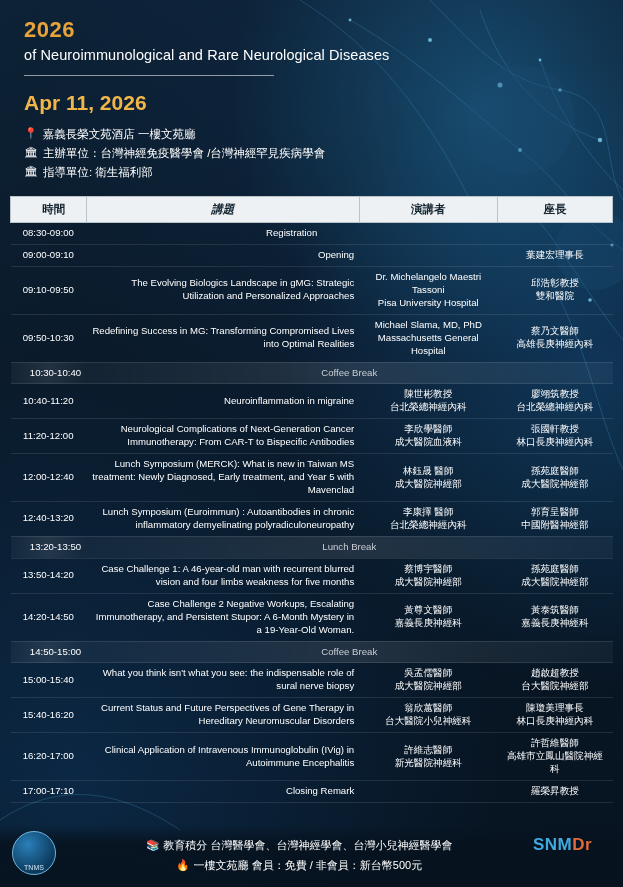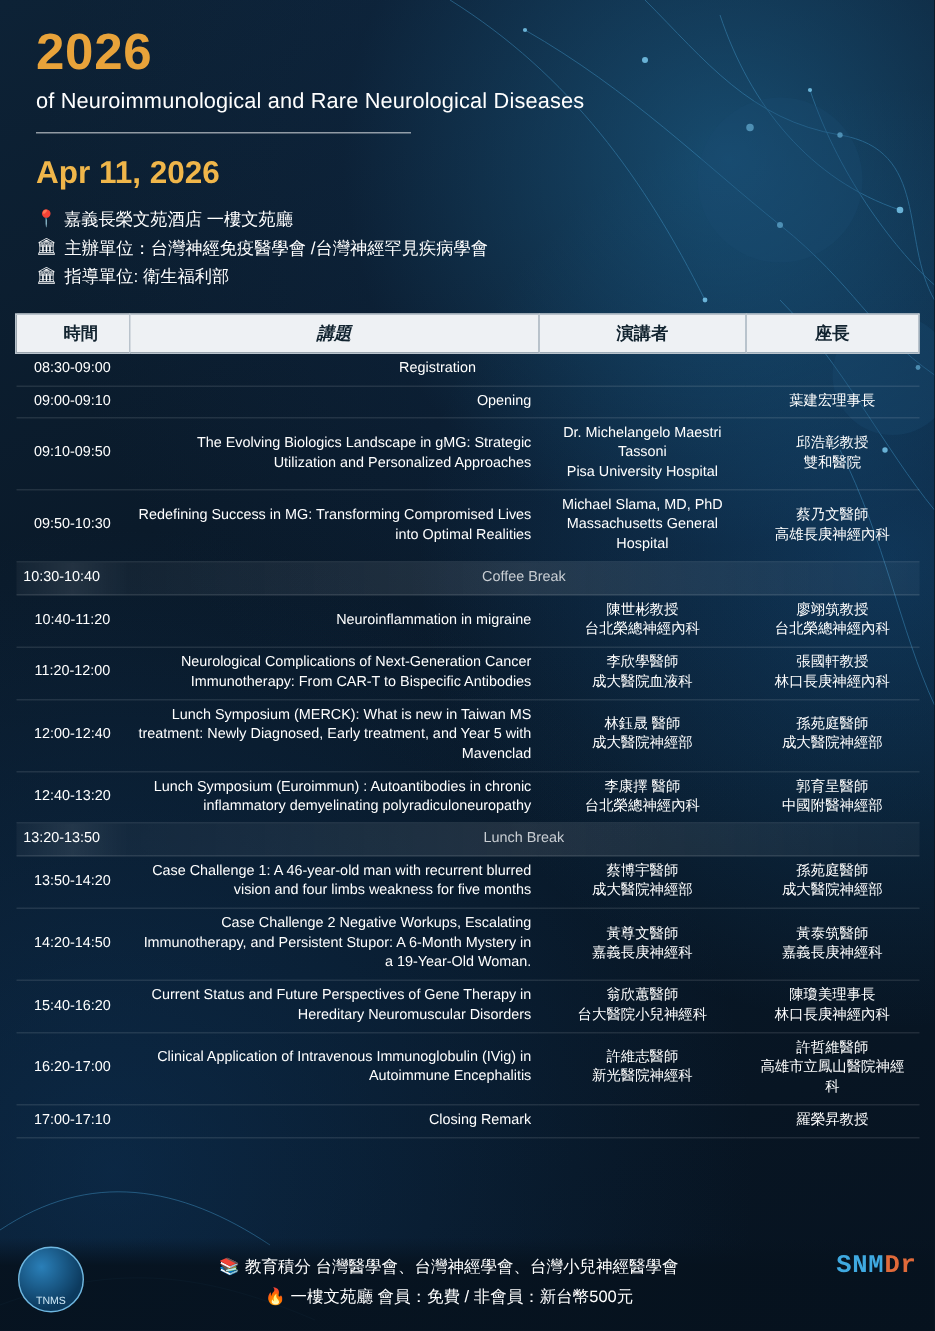--- a/index.html
+++ b/index.html
@@ -23,21 +23,21 @@
       radial-gradient(circle at 12% 88%, rgba(20,80,140,0.30) 0%, rgba(0,0,0,0) 45%),
       linear-gradient(160deg, #0d2236 0%, #0a1a2a 35%, #081726 65%, #071320 100%);
     overflow: hidden;
   }
   
   .decor { position: absolute; inset: 0; pointer-events: none; }
   .decor svg { width: 100%; height: 100%; display: block; }
 
   .header { position: relative; padding: 18px 24px 0 24px; }
   .year {
-    font-size: 34px; font-weight: bold; color: #e8a33a; letter-spacing: 0.5px;
+    font-size: 22px; font-weight: bold; color: #e8a33a; letter-spacing: 0.5px;
     line-height: 1.05;
   }
   .title-main {
     font-size: 25px; font-weight: bold; color: #f0b64a; margin-top: 7px; line-height: 1.1;
   }
   .title-sub {
     font-size: 14.5px; color: #ffffff; margin-top: 6px; letter-spacing: 0.1px;
   }
   .rule {
     width: 250px; height: 1px; background: rgba(255,255,255,0.55); margin: 12px 0 0 0;
@@ -79,36 +79,36 @@
   td.speaker { text-align: center; }
   td.chair { text-align: center; }
 
   tr.break td {
     text-align: center;
     color: #c9ced3;
     font-size: 9.6px;
     background: linear-gradient(90deg, rgba(255,255,255,0.04), rgba(255,255,255,0.10), rgba(255,255,255,0.04));
     padding: 4px 5px;
   }
-  tr.break td.time { color: #ffffff; text-align: left; }
+  tr.break td.time { color: #ffffff; text-align: right; }
 
   
   .footer {
     position: absolute;
     left: 0; right: 0; bottom: 0;
     height: 62px;
     background: linear-gradient(180deg, rgba(8,22,36,0.0), rgba(6,18,30,0.9) 30%);
     display: flex;
     align-items: center;
     padding: 16px 12px;
   }
   .footer-center { flex: 1; text-align: center; font-size: 11px; line-height: 1.8; }
   .footer-center .row { display: block; }
   .logo-left { width: 54px; height: 50px; position: relative; }
-  .logo-right { width: 78px; height: 42px; position: relative; text-align: right; font-family: Liberation Mono, monospace; }
+  .logo-right { width: 78px; height: 42px; position: relative; text-align: left; }
   .tnms-circle {
     width: 44px; height: 44px; border-radius: 50%;
     background: radial-gradient(circle at 35% 30%, #2a7fb8, #0c3a5e 70%);
     border: 1px solid #6fb7e0;
     display: flex; align-items: flex-end; justify-content: center;
     font-size: 7px; color: #cfe9f7; padding-bottom: 3px;
   }
   .snm {
     font-size: 17px; font-weight: bold; color: #3fa9e0; letter-spacing: 0.5px;
   }
@@ -243,20 +243,30 @@
             <td class="topic">Case Challenge 1: A 46-year-old man with recurrent blurred vision and four limbs weakness for five months</td>
             <td class="speaker">蔡博宇醫師<br>成大醫院神經部</td>
             <td class="chair">孫苑庭醫師<br>成大醫院神經部</td>
           </tr>
           <tr>
             <td class="time">14:20-14:50</td>
             <td class="topic">Case Challenge 2 Negative Workups, Escalating Immunotherapy, and Persistent Stupor: A 6-Month Mystery in a 19-Year-Old Woman.</td>
             <td class="speaker">黃尊文醫師<br>嘉義長庚神經科</td>
             <td class="chair">黃泰筑醫師<br>嘉義長庚神經科</td>
           </tr>
+          <tr class="break">
+            <td class="time">14:50-15:00</td>
+            <td colspan="3">Coffee Break</td>
+          </tr>
+          <tr>
+            <td class="time">15:00-15:40</td>
+            <td class="topic">What you think isn't what you see: the indispensable role of sural nerve biopsy</td>
+            <td class="speaker">吳孟儒醫師<br>成大醫院神經部</td>
+            <td class="chair">趙啟超教授<br>台大醫院神經部</td>
+          </tr>
           <tr>
             <td class="time">15:40-16:20</td>
             <td class="topic">Current Status and Future Perspectives of Gene Therapy in Hereditary Neuromuscular Disorders</td>
             <td class="speaker">翁欣蕙醫師<br>台大醫院小兒神經科</td>
             <td class="chair">陳瓊美理事長<br>林口長庚神經內科</td>
           </tr>
           <tr>
             <td class="time">16:20-17:00</td>
             <td class="topic">Clinical Application of Intravenous Immunoglobulin (IVig) in Autoimmune Encephalitis</td>
             <td class="speaker">許維志醫師<br>新光醫院神經科</td>

